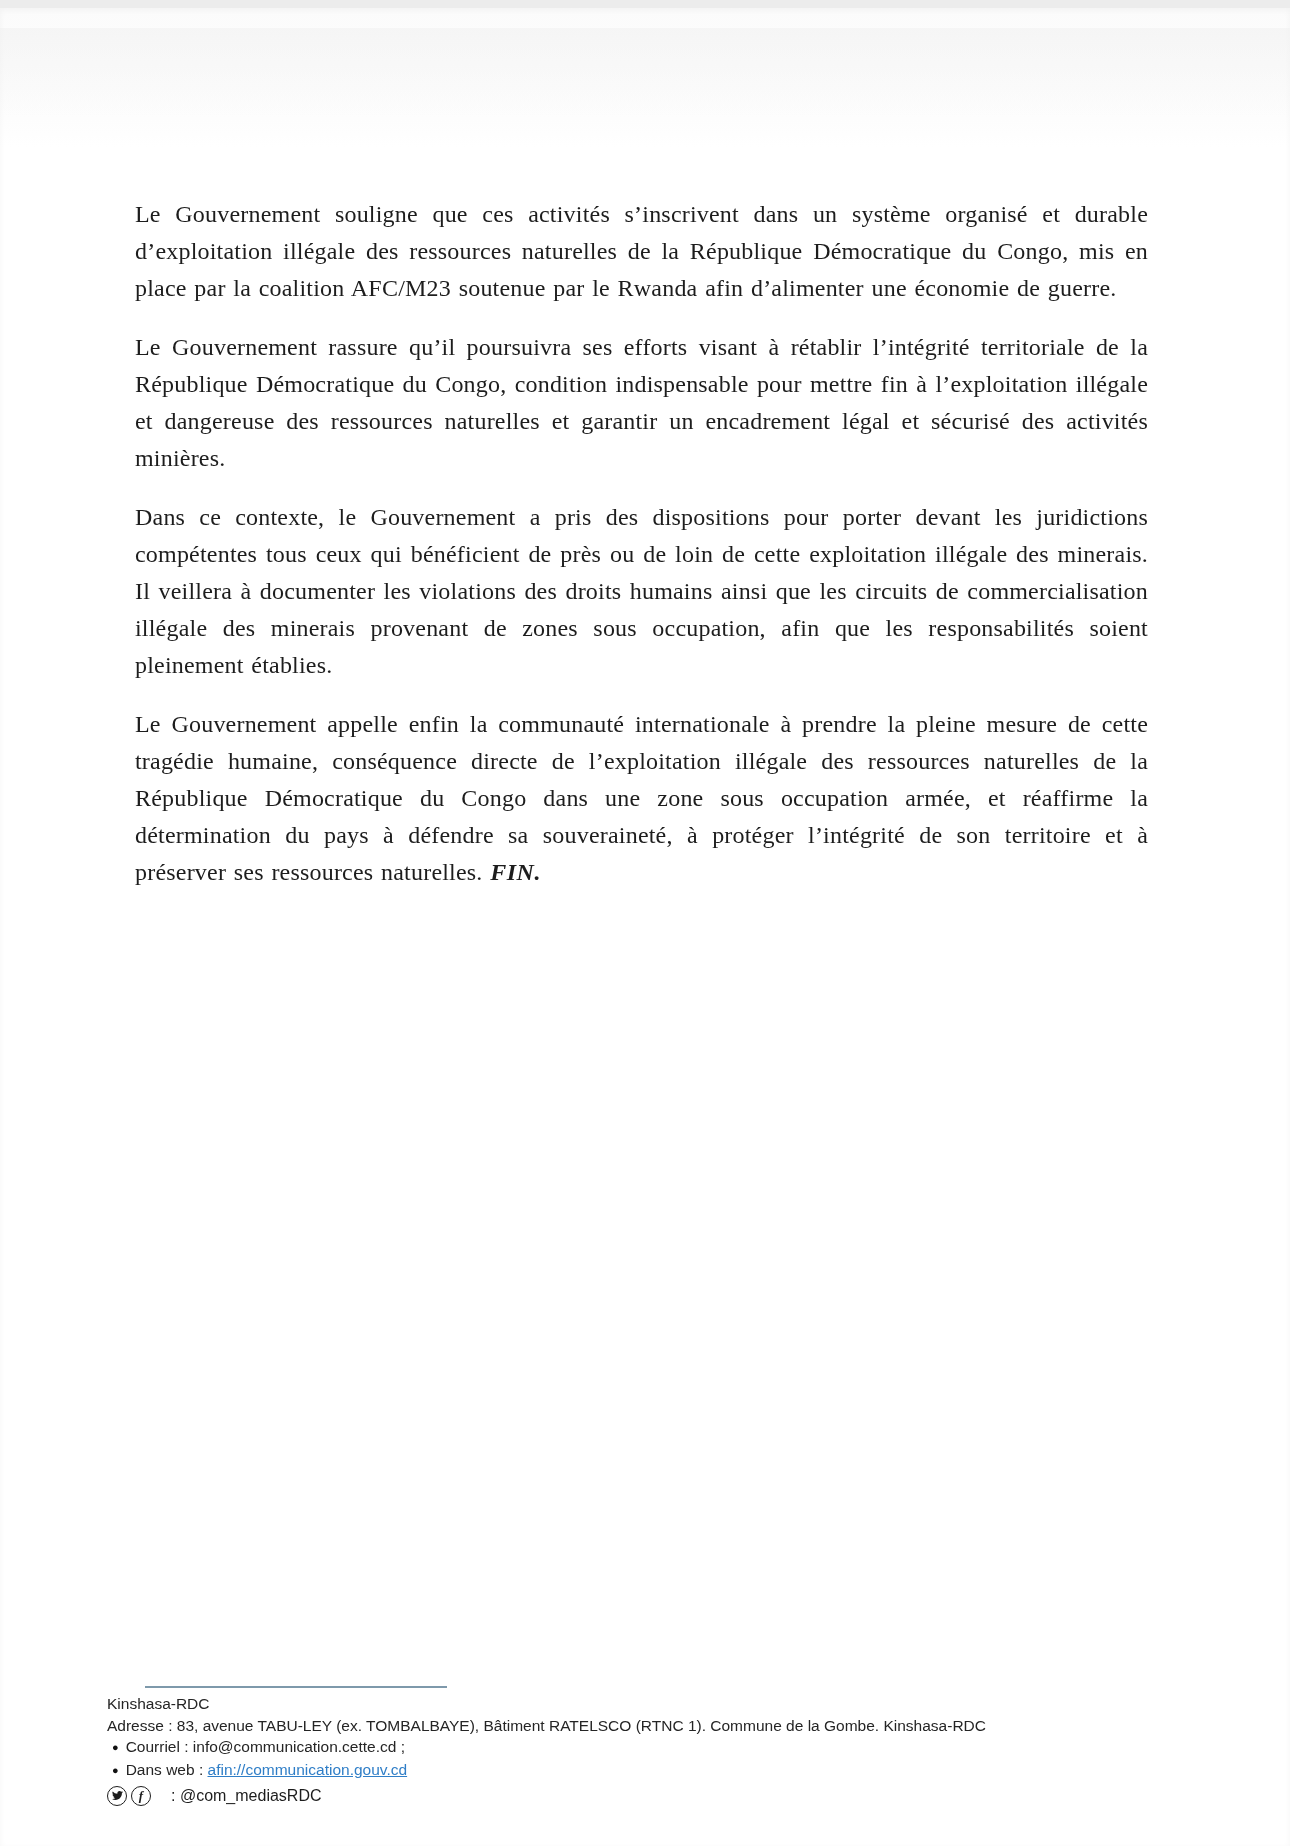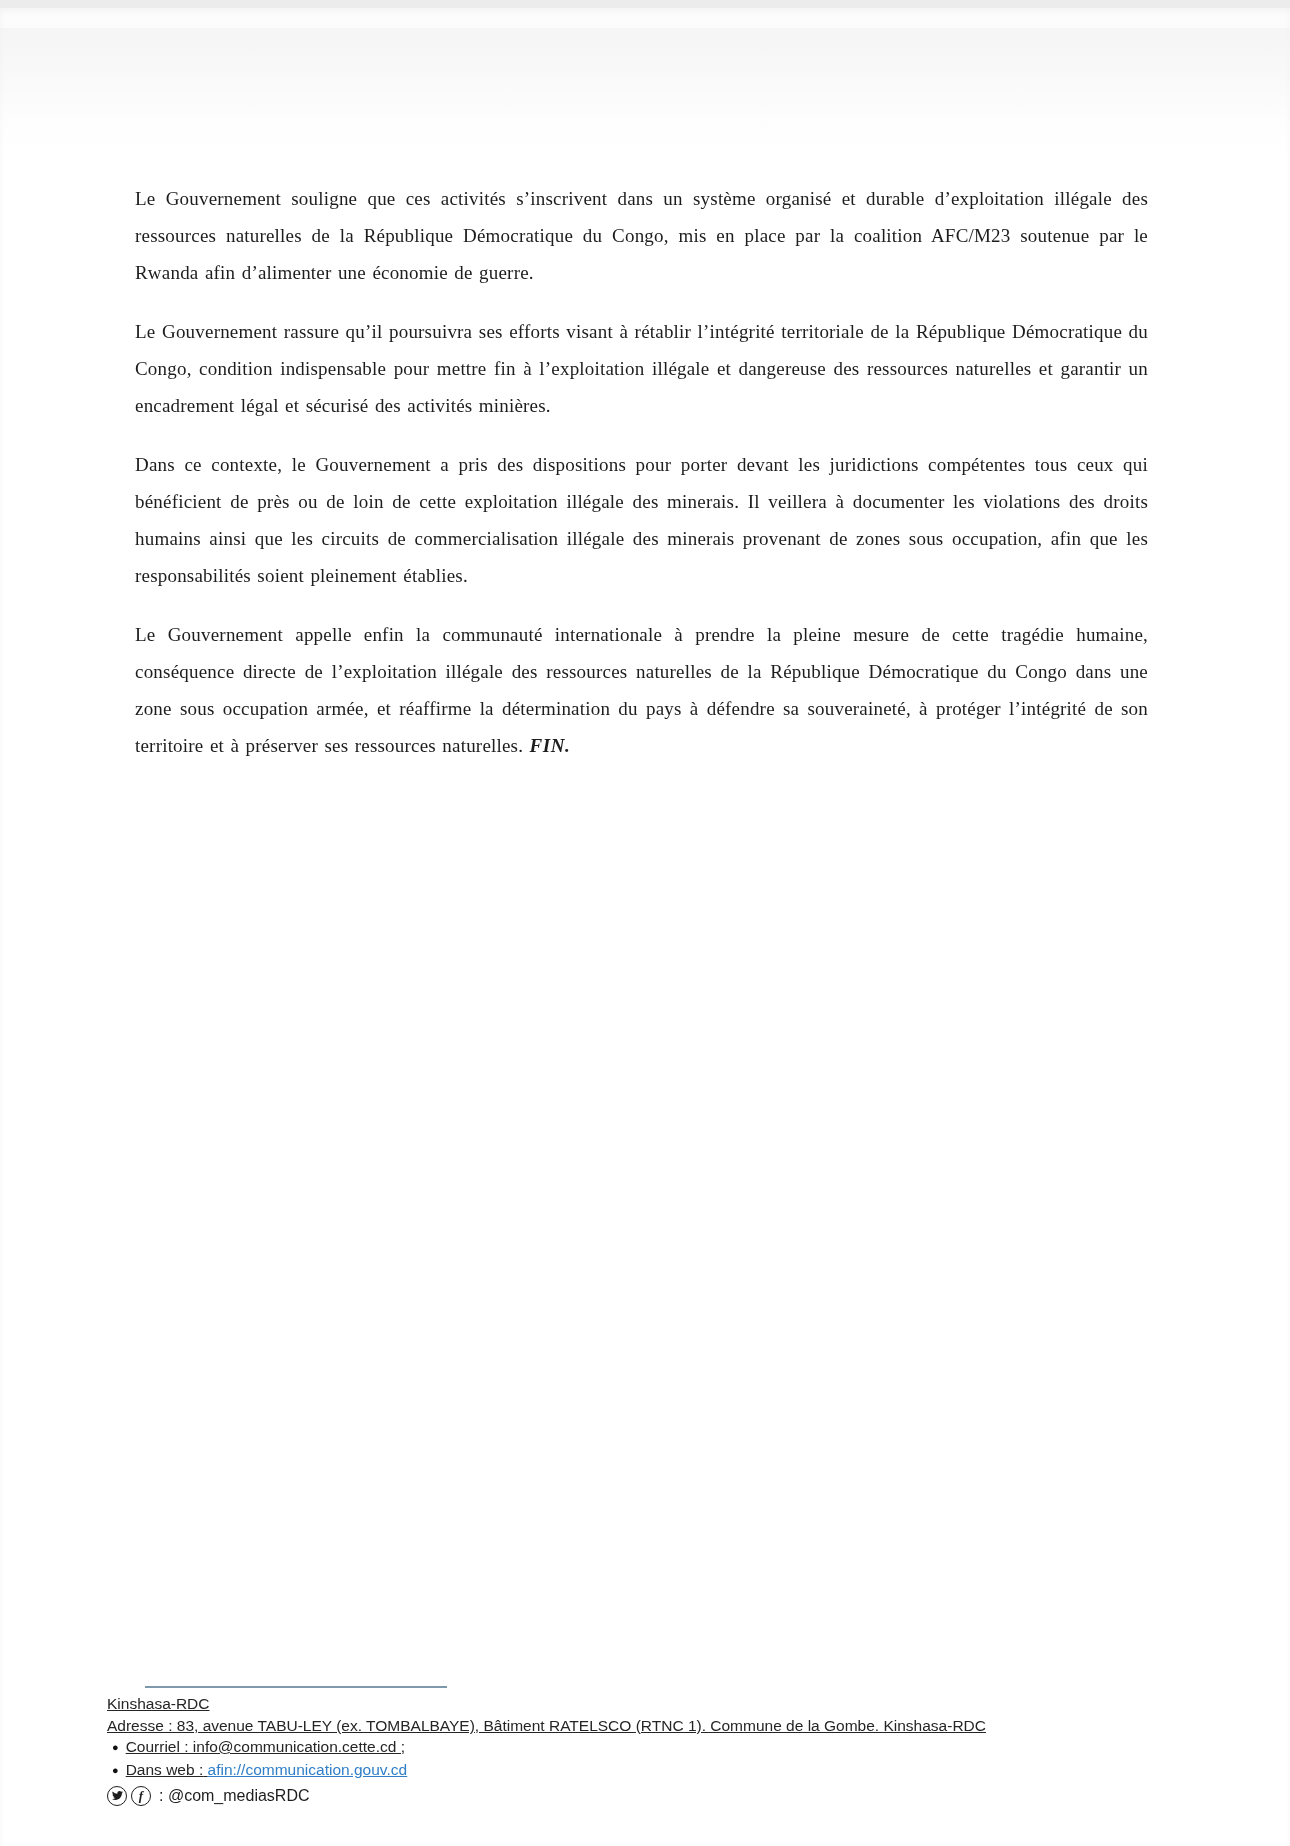--- a/index.html
+++ b/index.html
@@ -22,22 +22,22 @@
   .scan-haze{
     position:absolute;left:0;top:20px;width:1290px;height:120px;
     background:linear-gradient(180deg, rgba(240,240,240,0.55), rgba(255,255,255,0));
     pointer-events:none;
   }
   .content{
     position:absolute;left:135px;top:172px;width:1013px;
     color:#1d1d1d;
   }
   .content p{
-    margin:0 0 22px 0;
-    font-size:19px;
+    margin:16px 0 22px 0;
+    font-size:24px;
     line-height:37px;
     text-align:justify;
     word-spacing:1.5px;
     letter-spacing:0.2px;
     font-family:Liberation Serif, serif;
   }
   .fin{
     font-weight:bold;
     font-style:italic;
     letter-spacing:0.5px;
@@ -49,21 +49,21 @@
     font-size:15.5px;
     line-height:21.5px;
   }
   .footer-divider{
     margin-left:38px;
     width:302px;
     height:0;
     border-top:2px solid #7e99ab;
     margin-bottom:5px;
   }
-  .footer-line{white-space:nowrap;text-decoration:underline;}
+  .footer-line{white-space:nowrap;}
   .bullet{
     display:inline-block;
     font-size:11px;
     vertical-align:1px;
     margin-right:7px;
     margin-left:5px;
     color:#111;
   }
   .weblink{
     color:#2f7ec7;
@@ -91,21 +91,21 @@
   .fb-f{
     font-family:"Liberation Serif", serif;
     font-weight:bold;
     font-style:italic;
     font-size:13px;
     color:#1d1d1d;
     line-height:1;
     margin-top:-1px;
   }
   .handle{
-    margin-left:4px;
+    margin-left:16px;
     font-size:16px;
     color:#1d1d1d;
   }
 </style>
 </head>
 <body>
 
 <div class="top-strip"></div>
 <div class="paper">
   <div class="scan-haze"></div>

